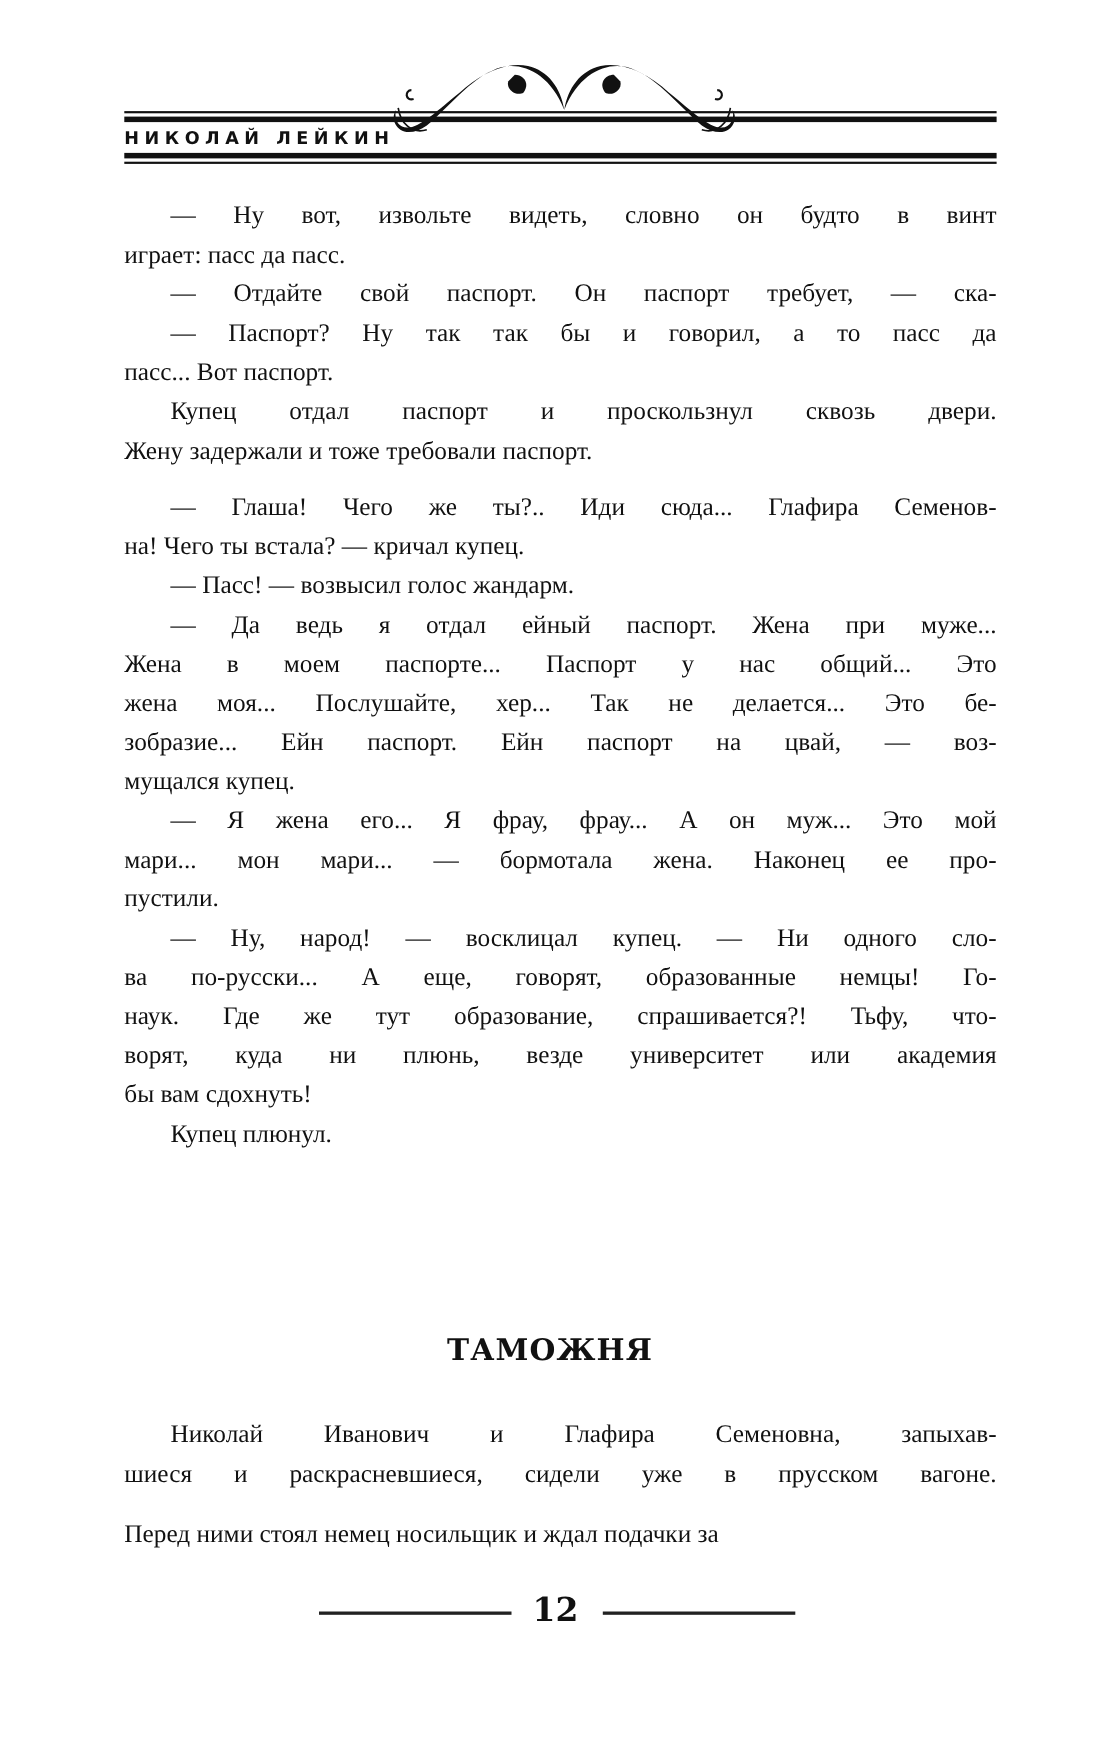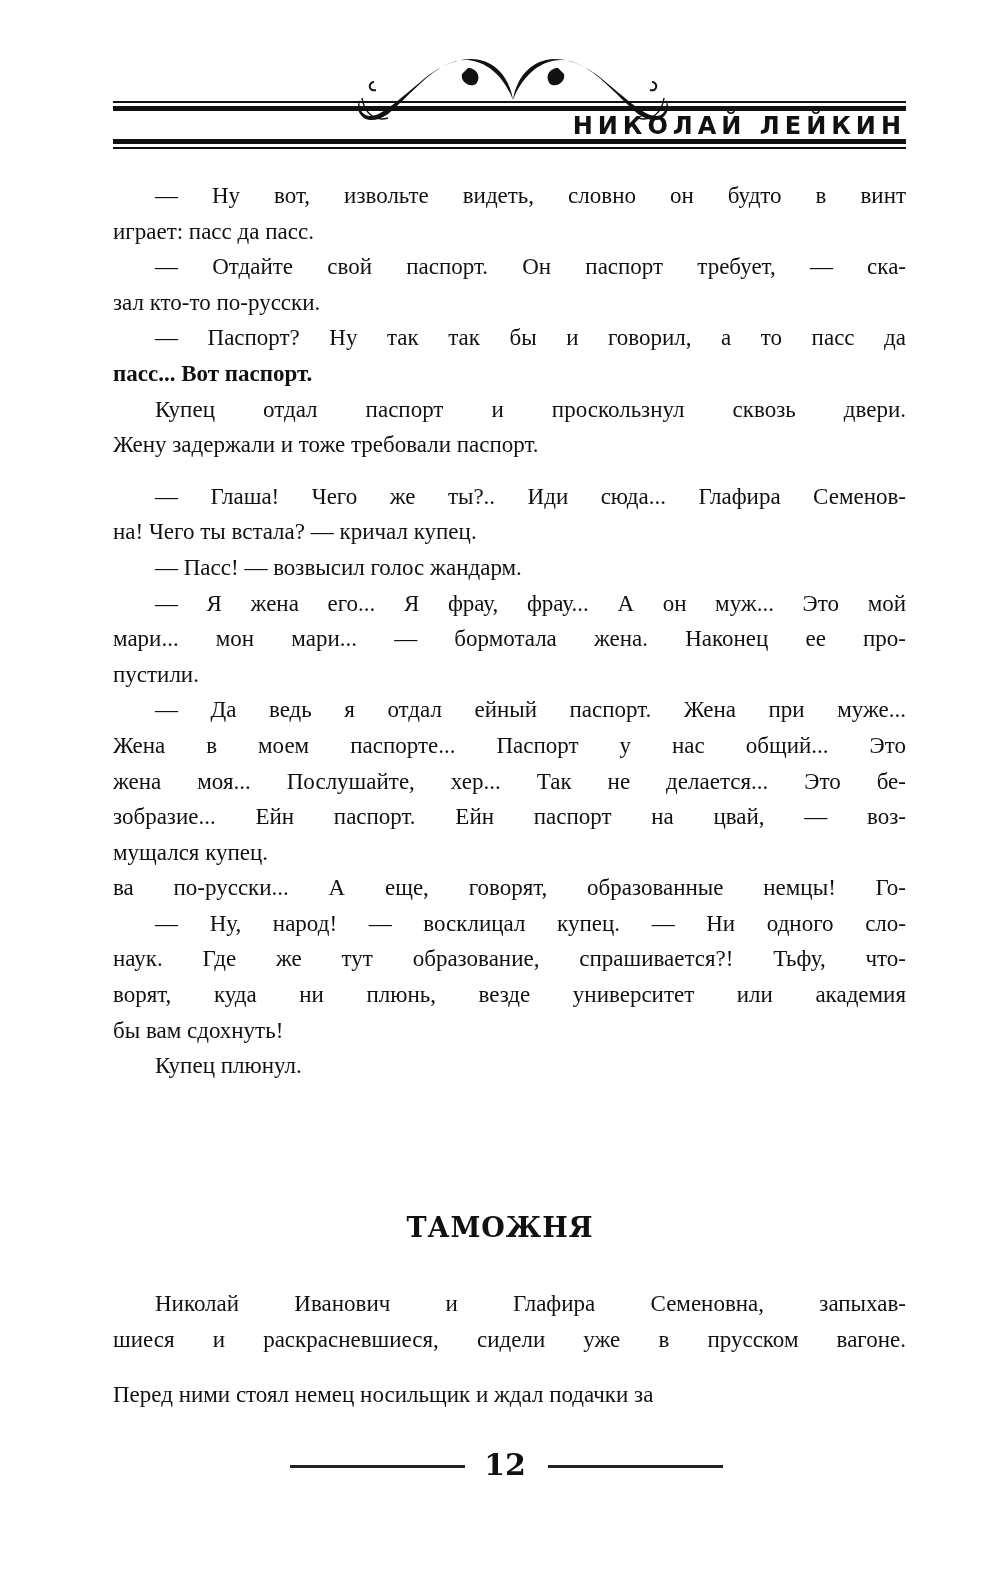--- a/index.html
+++ b/index.html
@@ -1,22 +1,22 @@
 <!DOCTYPE html>
 <html><head>
 <meta charset="utf-8">
 <style>
   html, body { margin: 0; padding: 0; background: #ffffff; }
   body { width: 1000px; height: 1593px; position: relative; overflow: hidden;
          font-family: "Liberation Serif", "DejaVu Serif", serif; color: #111; }
   .header { position: absolute; left: 113px; top: 30px; width: 793px; height: 130px; }
   .ornament { position: absolute; left: 235px; top: 12px; width: 330px; height: 90px; }
   .rule { position: absolute; left: 0; width: 793px; background: #111; }
-  .author { position: absolute; left: 0; width: 793px; top: 84px; text-align: right;
-            font-family: "DejaVu Sans", sans-serif; font-weight: bold; font-size: 24px;
+  .author { position: absolute; left: 0; width: 793px; top: 84px; text-align: left;
+            font-family: "DejaVu Sans", sans-serif; font-weight: bold; font-size: 16px;
             letter-spacing: 5px; line-height: 24px; color: #111; }
   .body-text { position: absolute; left: 113px; top: 178px; width: 793px; }
   .para { margin: 0; font-size: 23px; line-height: 35.6px; text-align: justify;
           text-align-last: left; text-indent: 42px; transform-origin: left top; }
   .line { display: block; white-space: nowrap; text-align-last: justify; text-align: justify; }
   .line.last { text-align-last: left; }
   .section-title { position: absolute; left: 0; width: 1000px; top: 1212px; text-align: center;
                    font-family: "DejaVu Serif", serif; font-weight: bold; font-size: 27px;
                    letter-spacing: 1px; color: #111; }
   .body-text-2 { position: absolute; left: 113px; top: 1286px; width: 793px; }
@@ -52,52 +52,51 @@
   <div class="rule" style="top:117px;height:2px;"></div>
 </div>
 
 <div class="body-text" id="body1">
     <div class="para" style="text-indent: 0px;">
       <span class="line" style="padding-left: 42px; display: block; word-spacing: 17.4531px; text-align: left;">— Ну вот, извольте видеть, словно он будто в винт</span>
       <span class="line last" style="display: block;">играет: пасс да пасс.</span>
     </div>
     <div class="para" style="text-indent: 0px;">
       <span class="line" style="padding-left: 42px; display: block; word-spacing: 15.6621px; text-align: left;">— Отдайте свой паспорт. Он паспорт требует, — ска-</span>
-      <span class="line last" style="display: block;">зал кто-то по-русски.</span>
     </div>
     <div class="para" style="text-indent: 0px;">
       <span class="line" style="padding-left: 42px; display: block; word-spacing: 15.071px; text-align: right;">— Паспорт? Ну так так бы и говорил, а то пасс да</span>
-      <span class="line last" style="display: block; font-weight: bold;">пасс... Вот паспорт.</span>
+      <span class="line last" style="display: block;">пасс... Вот паспорт.</span>
     </div>
     <div class="para" style="text-indent: 0px;">
       <span class="line" style="padding-left: 42px; display: block; word-spacing: 26.1172px; text-align: left;">Купец отдал паспорт и проскользнул сквозь двери.</span>
       <span class="line last" style="display: block;">Жену задержали и тоже требовали паспорт.</span>
     </div>
     <div class="para" style="text-indent: 0px;">
       <span class="line" style="padding-left: 42px; display: block; word-spacing: 13.5469px; text-align: left; margin-top: 16px;">— Глаша! Чего же ты?.. Иди сюда... Глафира Семенов-</span>
       <span class="line last" style="display: block;">на! Чего ты встала? — кричал купец.</span>
     </div>
     <div class="para" style="text-indent: 0px;">
       <span class="line last" style="padding-left: 42px; display: block;">— Пасс! — возвысил голос жандарм.</span>
     </div>
     <div class="para" style="text-indent: 0px;">
-      <span class="line" style="padding-left: 42px; display: block; word-spacing: 13.9844px; text-align: left;">— Я жена его... Я фрау, фрау... А он муж... Это мой</span>
-      <span class="line" style="display: block; word-spacing: 18.1445px; text-align: left;">мари... мон мари... — бормотала жена. Наконец ее про-</span>
-      <span class="line last" style="display: block;">пустили.</span>
-    </div>
-    <div class="para" style="text-indent: 0px;">
       <span class="line" style="padding-left: 42px; display: block; word-spacing: 15.6823px; text-align: left;">— Да ведь я отдал ейный паспорт. Жена при муже...</span>
       <span class="line" style="display: block; word-spacing: 22.7695px; text-align: left;">Жена в моем паспорте... Паспорт у нас общий... Это</span>
       <span class="line" style="display: block; word-spacing: 16.7734px; text-align: left;">жена моя... Послушайте, хер... Так не делается... Это бе-</span>
       <span class="line" style="display: block; word-spacing: 21.2227px; text-align: left;">зобразие... Ейн паспорт. Ейн паспорт на цвай, — воз-</span>
       <span class="line last" style="display: block;">мущался купец.</span>
     </div>
     <div class="para" style="text-indent: 0px;">
+      <span class="line" style="padding-left: 42px; display: block; word-spacing: 13.9844px; text-align: left;">— Я жена его... Я фрау, фрау... А он муж... Это мой</span>
+      <span class="line" style="display: block; word-spacing: 18.1445px; text-align: left;">мари... мон мари... — бормотала жена. Наконец ее про-</span>
+      <span class="line last" style="display: block;">пустили.</span>
+    </div>
+    <div class="para" style="text-indent: 0px;">
+      <span class="line" style="padding-left: 42px; display: block; word-spacing: 14.6198px; text-align: left;">— Ну, народ! — восклицал купец. — Ни одного сло-</span>
       <span class="line" style="display: block; word-spacing: 18.5089px; text-align: left;">ва по-русски... А еще, говорят, образованные немцы! Го-</span>
-      <span class="line" style="padding-left: 42px; display: block; word-spacing: 14.6198px; text-align: left;">— Ну, народ! — восклицал купец. — Ни одного сло-</span>
       <span class="line" style="display: block; word-spacing: 18.5982px; text-align: left;">наук. Где же тут образование, спрашивается?! Тьфу, что-</span>
       <span class="line" style="display: block; word-spacing: 21.8326px; text-align: left;">ворят, куда ни плюнь, везде университет или академия</span>
       <span class="line last" style="display: block;">бы вам сдохнуть!</span>
     </div>
     <div class="para" style="text-indent: 0px;">
       <span class="line last" style="padding-left: 42px; display: block;">Купец плюнул.</span>
     </div>
   </div>
 
 <div class="section-title">ТАМОЖНЯ</div>

